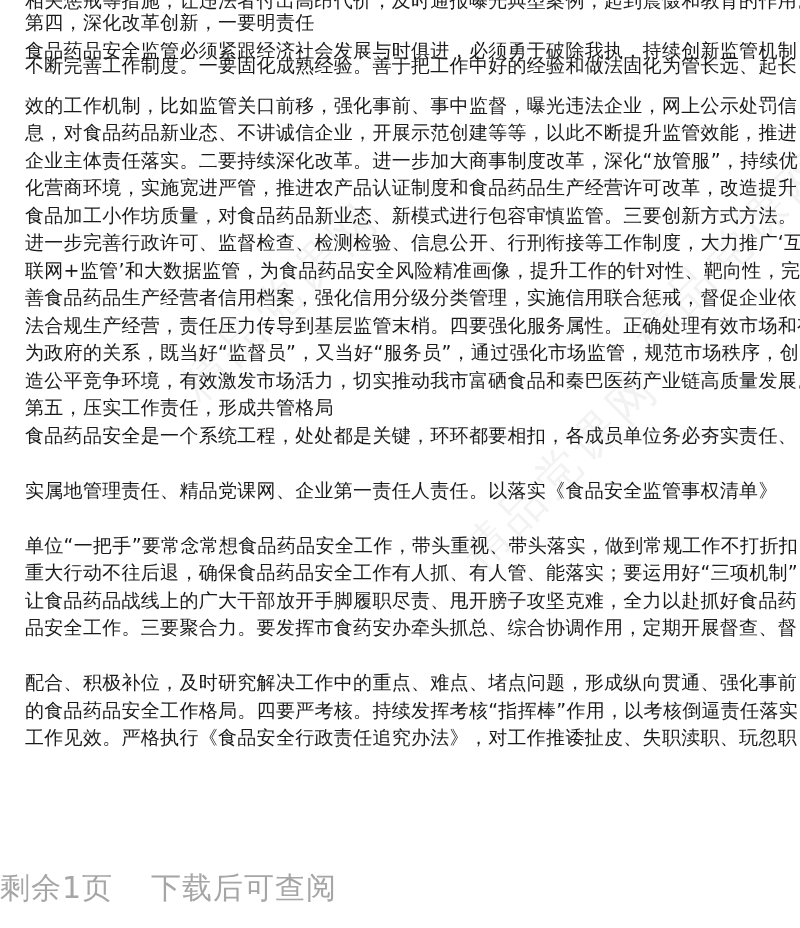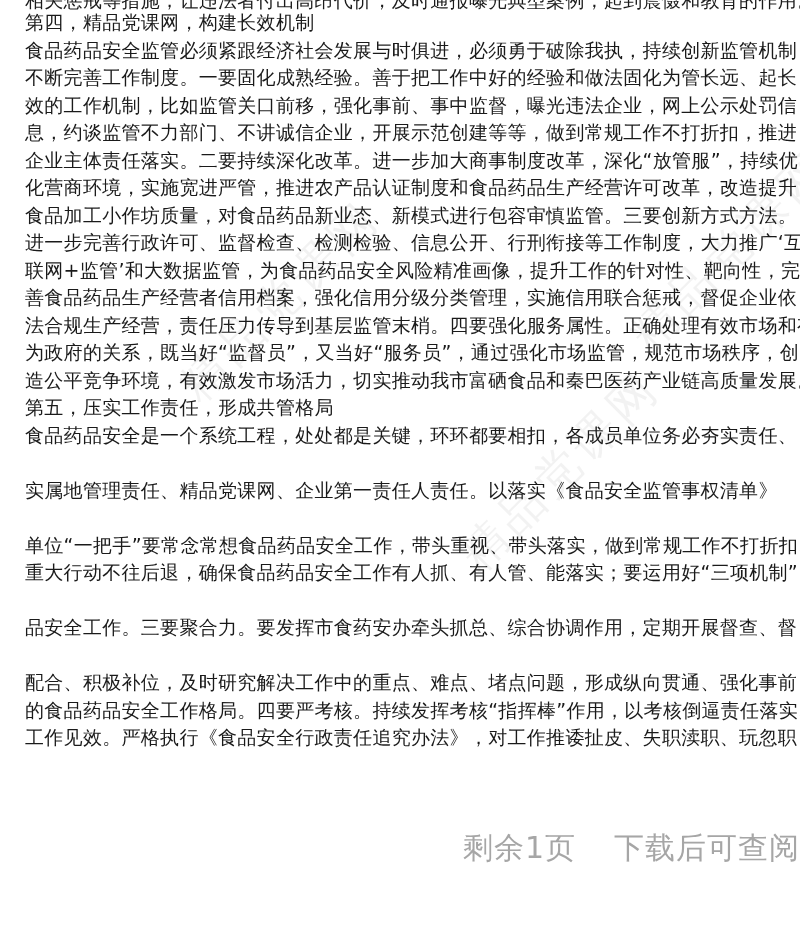--- a/index.html
+++ b/index.html
@@ -5,50 +5,51 @@
   html, body { margin: 0; padding: 0; background: #ffffff; }
   body { width: 800px; height: 928px; position: relative; overflow: hidden;
          font-family: "DejaVu Sans", "Liberation Sans", sans-serif; color: #1a1a1a; }
   .page { position: absolute; left: 0; top: 0; width: 800px; height: 800px; overflow: hidden; }
   .line { position: absolute; left: 25px; width: 760px; height: 28px; line-height: 28px;
           font-size: 19px; white-space: nowrap; letter-spacing: 0.3px; }
   .line.clipped { top: -14px; }
   .watermark { position: absolute; font-size: 46px; color: rgba(0,0,0,0.05);
                transform: rotate(-45deg); white-space: nowrap; pointer-events: none;
                letter-spacing: 6px; }
-  .more { position: absolute; left: 0; width: 800px; top: 828px; text-align: right;
+  .more { position: absolute; left: 0; width: 800px; top: 868px; text-align: left;
           font-size: 30px; color: #a6a6a6; letter-spacing: 1px; }
   .more span { display: inline-block; }
   .gap { width: 38px; }
 </style>
 </head>
 <body>
 
 <div class="page">
   <div class="line clipped">相关惩戒等措施，让违法者付出高昂代价，及时通报曝光典型案例，起到震慑和教育的作用。</div>
 
-  <div class="line" style="top:8px">第四，精品党课网，构建长效机制</div>
+  <div class="line" style="top:8px">第四，深化改革创新，一要明责任</div>
   <div class="line" style="top:36px">食品药品安全监管必须紧跟经济社会发展与时俱进，必须勇于破除我执，持续创新监管机制，</div>
-  <div class="line" style="top:63px">不断完善工作制度。一要固化成熟经验。善于把工作中好的经验和做法固化为管长远、起长</div>
+  <div class="line" style="top:51px">不断完善工作制度。一要固化成熟经验。善于把工作中好的经验和做法固化为管长远、起长</div>
   <div class="line" style="top:91px">效的工作机制，比如监管关口前移，强化事前、事中监督，曝光违法企业，网上公示处罚信</div>
-  <div class="line" style="top:118px">息，约谈监管不力部门、不讲诚信企业，开展示范创建等等，做到常规工作不打折扣，推进</div>
+  <div class="line" style="top:118px">息，对食品药品新业态、不讲诚信企业，开展示范创建等等，以此不断提升监管效能，推进</div>
   <div class="line" style="top:146px">企业主体责任落实。二要持续深化改革。进一步加大商事制度改革，深化“放管服”，持续优</div>
   <div class="line" style="top:173px">化营商环境，实施宽进严管，推进农产品认证制度和食品药品生产经营许可改革，改造提升</div>
   <div class="line" style="top:201px">食品加工小作坊质量，对食品药品新业态、新模式进行包容审慎监管。三要创新方式方法。</div>
   <div class="line" style="top:228px">进一步完善行政许可、监督检查、检测检验、信息公开、行刑衔接等工作制度，大力推广‘互</div>
   <div class="line" style="top:256px">联网+监管’和大数据监管，为食品药品安全风险精准画像，提升工作的针对性、靶向性，完</div>
   <div class="line" style="top:283px">善食品药品生产经营者信用档案，强化信用分级分类管理，实施信用联合惩戒，督促企业依</div>
   <div class="line" style="top:311px">法合规生产经营，责任压力传导到基层监管末梢。四要强化服务属性。正确处理有效市场和有</div>
   <div class="line" style="top:338px">为政府的关系，既当好“监督员”，又当好“服务员”，通过强化市场监管，规范市场秩序，创</div>
   <div class="line" style="top:366px">造公平竞争环境，有效激发市场活力，切实推动我市富硒食品和秦巴医药产业链高质量发展。</div>
   <div class="line" style="top:393px">第五，压实工作责任，形成共管格局</div>
   <div class="line" style="top:421px">食品药品安全是一个系统工程，处处都是关键，环环都要相扣，各成员单位务必夯实责任、</div>
   <div class="line" style="top:476px">实属地管理责任、精品党课网、企业第一责任人责任。以落实《食品安全监管事权清单》</div>
   <div class="line" style="top:531px">单位“一把手”要常念常想食品药品安全工作，带头重视、带头落实，做到常规工作不打折扣、</div>
   <div class="line" style="top:558px">重大行动不往后退，确保食品药品安全工作有人抓、有人管、能落实；要运用好“三项机制”，</div>
+  <div class="line" style="top:586px">让食品药品战线上的广大干部放开手脚履职尽责、甩开膀子攻坚克难，全力以赴抓好食品药</div>
   <div class="line" style="top:613px">品安全工作。三要聚合力。要发挥市食药安办牵头抓总、综合协调作用，定期开展督查、督</div>
   <div class="line" style="top:668px">配合、积极补位，及时研究解决工作中的重点、难点、堵点问题，形成纵向贯通、强化事前</div>
   <div class="line" style="top:696px">的食品药品安全工作格局。四要严考核。持续发挥考核“指挥棒”作用，以考核倒逼责任落实、</div>
   <div class="line" style="top:723px">工作见效。严格执行《食品安全行政责任追究办法》，对工作推诿扯皮、失职渎职、玩忽职</div>
 
   <div class="watermark" style="left:150px; top:270px">精品党课网</div>
   <div class="watermark" style="left:430px; top:440px">精品党课网</div>
   <div class="watermark" style="left:600px; top:220px">精品党课网</div>
 </div>
 

